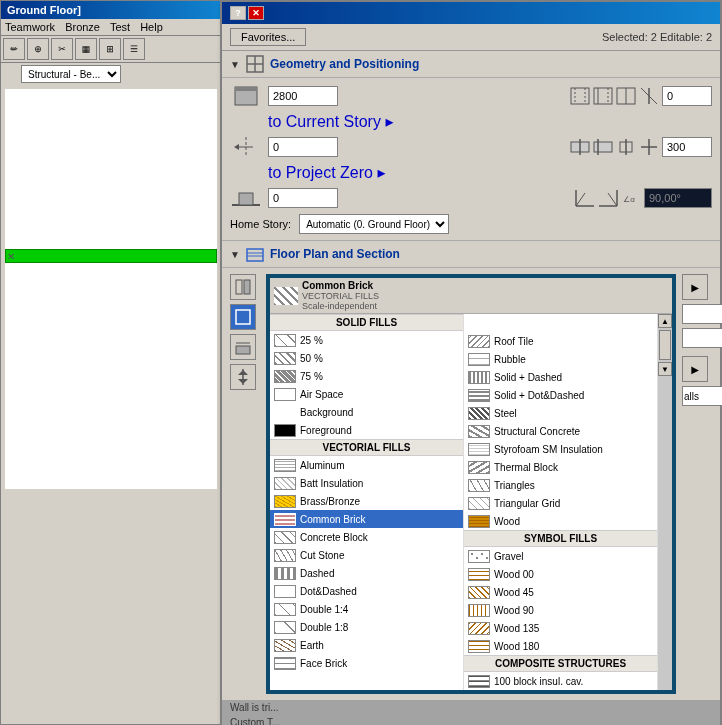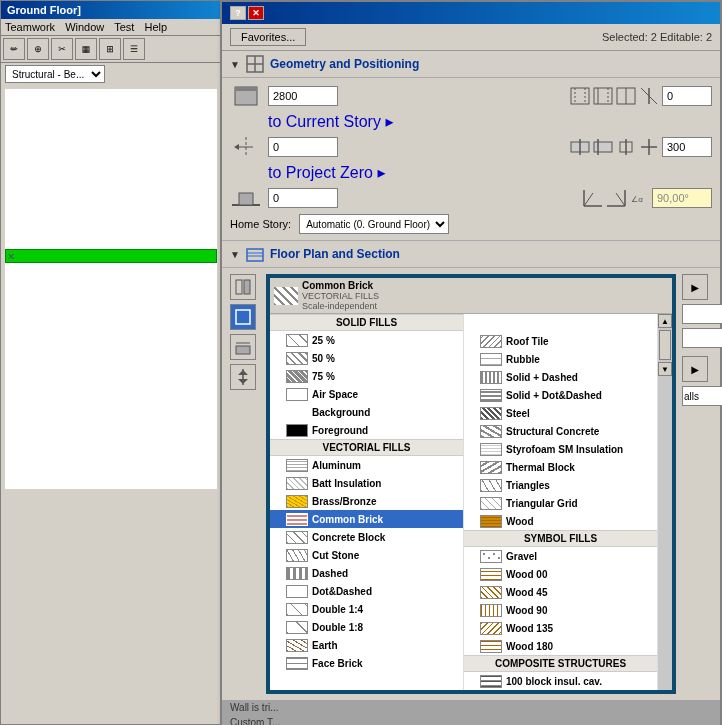--- a/index.html
+++ b/index.html
@@ -45,20 +45,21 @@
       display: flex;
       gap: 10px;
       border-bottom: 1px solid #808080;
     }
     .menu-item { cursor: pointer; }
     .dropdown-row {
       padding: 2px 4px;
       display: flex;
       align-items: center;
       gap: 4px;
+      margin-left: 16px;
     }
     .dropdown-select {
       border: 1px solid #808080;
       background: white;
       font-size: 10px;
       padding: 1px 2px;
       width: 100px;
       height: 18px;
     }
     .canvas-area {
@@ -288,26 +289,25 @@
       text-align: center;
       font-weight: bold;
       font-size: 10px;
       padding: 2px 4px;
       border-bottom: 1px solid #ccc;
       border-top: 1px solid #ccc;
     }
     .fill-item {
       display: flex;
       align-items: center;
-      padding: 1px 16px;
+      padding: 1px 4px;
       gap: 4px;
       cursor: pointer;
       font-size: 10px;
       height: 18px;
-      font-weight: bold;
     }
     .fill-item.selected { background: #316ac5; color: white; }
     .fill-item.selected .fill-preview { border-color: white; }
     .fill-preview {
       width: 22px;
       height: 13px;
       border: 1px solid #888;
       flex-shrink: 0;
     }
     .scrollbar {
@@ -400,21 +400,21 @@
   </style>
 </head>
 <body>
 
 <div class="bg-window">
   <div class="bg-window-titlebar">
     <span>Ground Floor]</span>
   </div>
   <div class="menu-bar">
     <span class="menu-item">Teamwork</span>
-    <span class="menu-item">Window</span>
+    <span class="menu-item">Bronze</span>
     <span class="menu-item">Test</span>
     <span class="menu-item">Help</span>
   </div>
   <div class="bg-toolbar">
     <div class="toolbar-btn">✏</div>
     <div class="toolbar-btn">⊕</div>
     <div class="toolbar-btn">✂</div>
     <div class="toolbar-btn">▦</div>
     <div class="toolbar-btn">⊞</div>
     <div class="toolbar-btn">☰</div>
@@ -547,21 +547,21 @@
           </svg>
           <svg width="20" height="18" viewBox="0 0 20 18">
             <line x1="1" y1="17" x2="19" y2="17" stroke="#555" stroke-width="1.5"></line>
             <line x1="19" y1="1" x2="19" y2="17" stroke="#555" stroke-width="1.5"></line>
             <line x1="19" y1="17" x2="10" y2="4" stroke="#555" stroke-width="1"></line>
           </svg>
         </div>
         <svg width="18" height="18" viewBox="0 0 18 18">
           <text x="1" y="13" font-size="8" fill="#555">∠α</text>
         </svg>
-        <input class="geo-input" type="text" value="90,00°" style="width: 60px; background: #fef9c3; color: rgb(136, 136, 136);">
+        <input class="geo-input" type="text" value="90,00°" style="width: 68px; background: #0f172a; color: rgb(136, 136, 136);">
       </div>
     </div>
 
     <div class="home-story-row">
       <span class="home-label">Home Story:</span>
       <select class="home-dropdown">
         <option>Automatic (0. Ground Floor)</option>
       </select>
     </div>
   </div>

